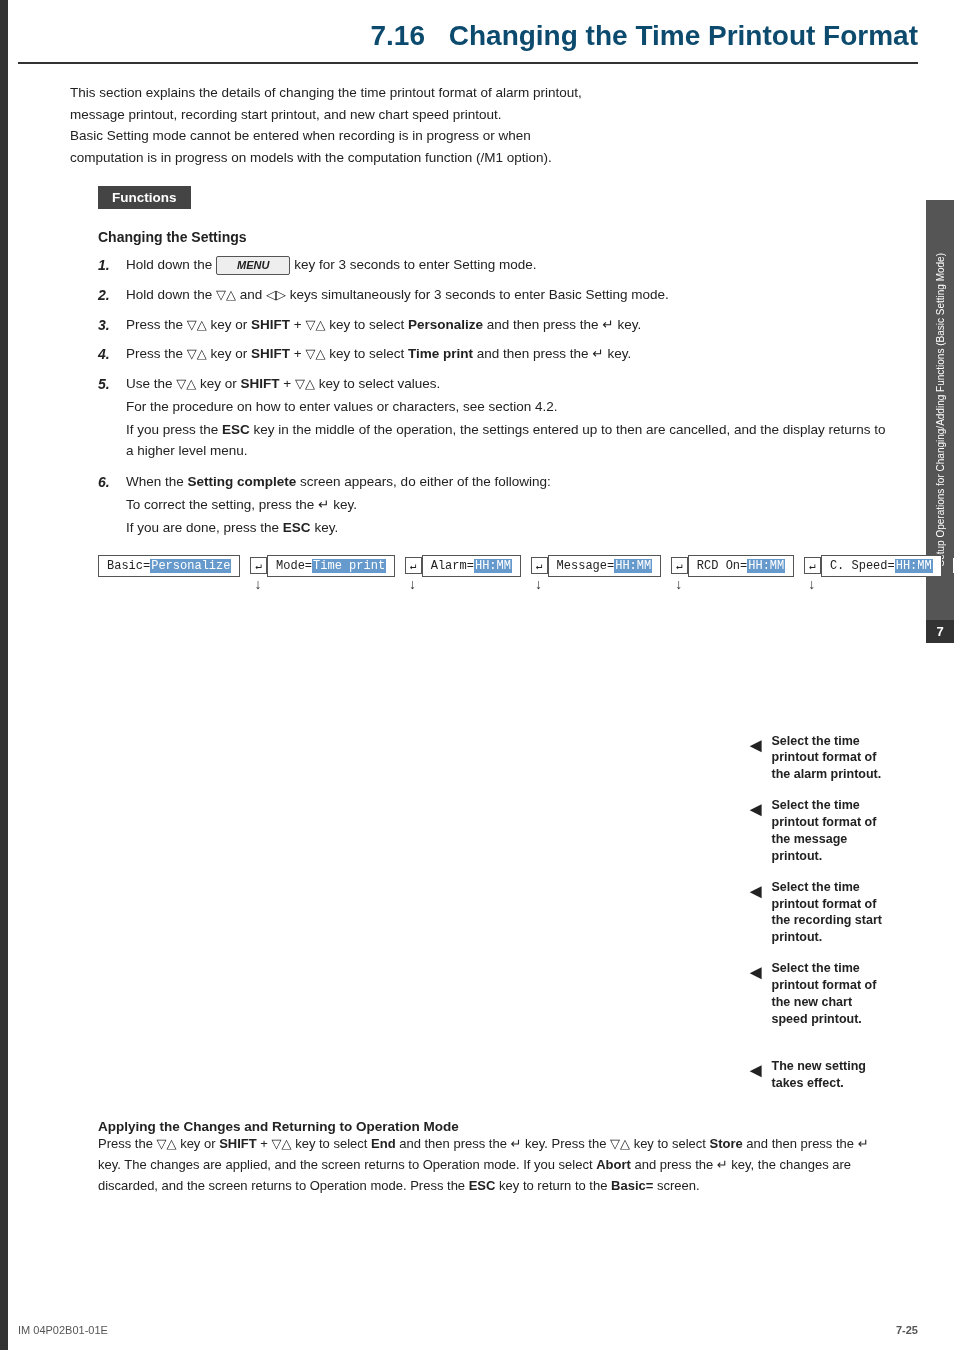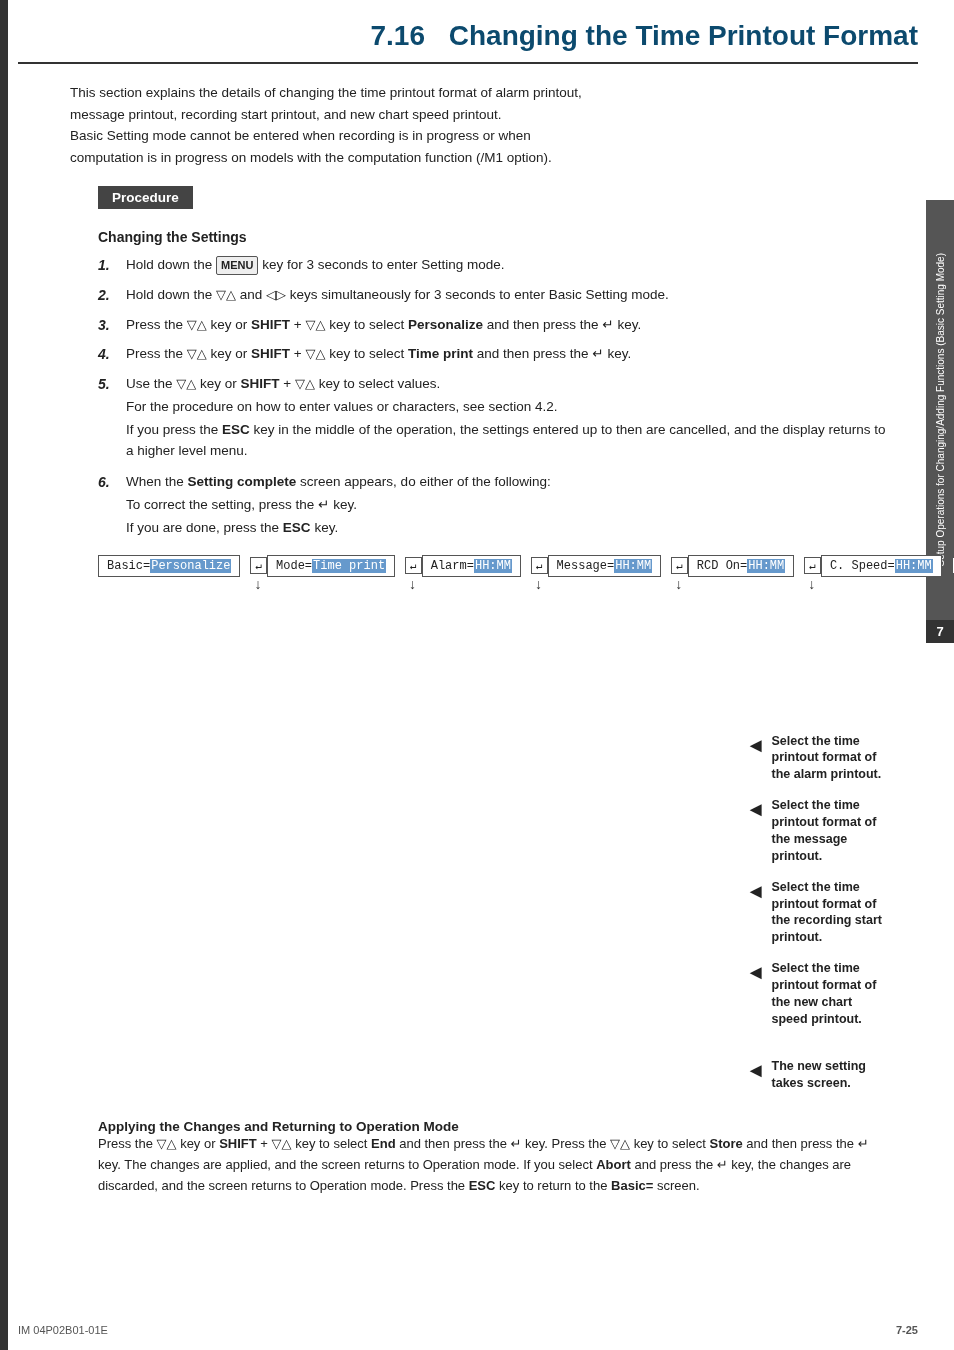--- a/index.html
+++ b/index.html
@@ -132,25 +132,26 @@
     }
     .step-body p {
       margin-bottom: 2px;
     }
 
     
     .key-box {
       display: inline-block;
       border: 1px solid #555;
       border-radius: 2px;
-      padding: 0 4px;
+      padding: 0 20px;
       font-size: 11px;
       font-weight: bold;
       background: #eee;
       vertical-align: middle;
+      font-style: italic;
     }
 
     
     .nav-key {
       font-size: 13px;
     }
 
     
     .diagram-area {
       margin-top: 14px;
@@ -280,21 +281,21 @@
 
   
   <div class="intro-text">
     <p>This section explains the details of changing the time printout format of alarm printout,</p>
     <p>message printout, recording start printout, and new chart speed printout.</p>
     <p>Basic Setting mode cannot be entered when recording is in progress or when</p>
     <p>computation is in progress on models with the computation function (/M1 option).</p>
   </div>
 
   
-  <div class="procedure-box">Procedure</div>
+  <div class="procedure-box">Functions</div>
 
   <div class="section-content">
 
     <div class="subsection-title">Changing the Settings</div>
 
     <ol class="steps-list">
 
       <li class="step-item">
         <span class="step-num">1.</span>
         <div class="step-body">
@@ -431,21 +432,21 @@
             <span class="ann-text">Select the time printout format of the recording start printout.</span>
           </div>
 
           <div class="ann-row">
             <span class="ann-arrow-icon">◄</span>
             <span class="ann-text">Select the time printout format of the new chart speed printout.</span>
           </div>
 
           <div class="ann-row" style="margin-top:16px;">
             <span class="ann-arrow-icon">◄</span>
-            <span class="ann-text">The new setting takes screen.</span>
+            <span class="ann-text">The new setting takes effect.</span>
           </div>
         </div>
       </div>
     </div>
 
     <div class="bottom-section">
       <div class="subsection-title-2">Applying the Changes and Returning to Operation Mode</div>
       <p class="bottom-para">
         Press the <span class="nav-key">▽△</span> key or <strong>SHIFT</strong> + <span class="nav-key">▽△</span> key to select <strong>End</strong> and then press the ↵ key. Press the <span class="nav-key">▽△</span> key to select <strong>Store</strong> and then press the ↵ key. The changes are applied, and the screen returns to Operation mode. If you select <strong>Abort</strong> and press the ↵ key, the changes are discarded, and the screen returns to Operation mode. Press the <strong>ESC</strong> key to return to the <strong>Basic=</strong> screen.
       </p>

